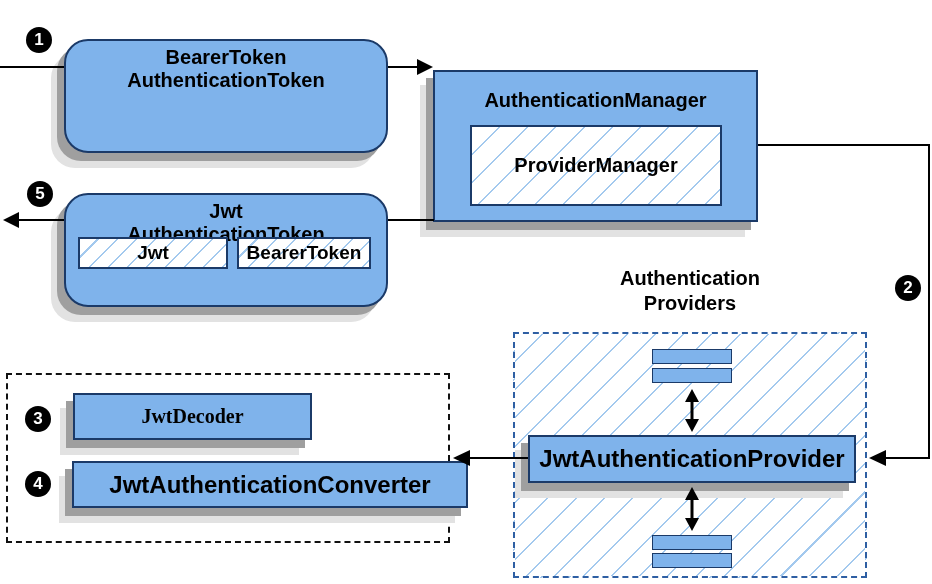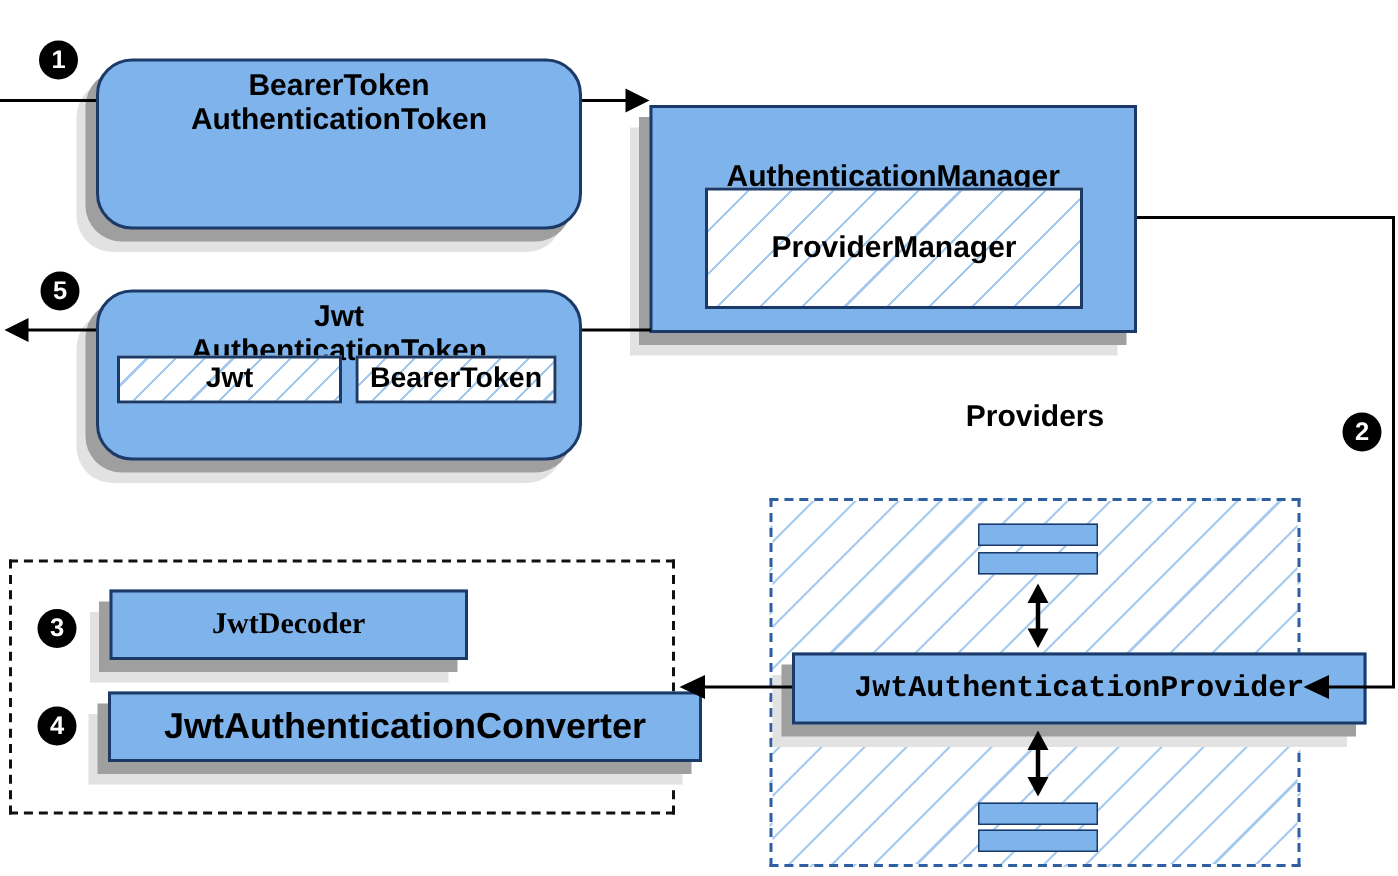--- a/index.html
+++ b/index.html
@@ -22,21 +22,21 @@
   
   .node{
     background:var(--box-fill);
     border:2px solid var(--box-border);
     box-shadow:-7px 8px 0 var(--shadow-dark), -13px 15px 0 var(--shadow-light);
     color:#000;font-weight:bold;text-align:center;
     z-index:2;
   }
   .rounded{border-radius:24px;margin-top:35px;}
   .node .title{font-size:20px;line-height:23px;padding-top:5px;}
-  .node .title-one{font-size:20px;line-height:23px;padding-top:35px;}
+  .node .title-one{font-size:20px;line-height:23px;padding-top:17px;}
 
   
   .hatch-sm{
     background-color:#ffffff;
     background-image:repeating-linear-gradient(135deg, transparent 0 12px, var(--hatch) 12px 13.5px);
   }
   .hatch-lg{
     background-color:#ffffff;
     background-image:repeating-linear-gradient(135deg, transparent 0 18.5px, var(--hatch) 18.5px 20px);
   }
@@ -108,29 +108,30 @@
     </div>
   </div>
   <div class="abs inner hatch-sm" style="left:78px;top:237px;width:150px;height:32px;">
     <span>Jwt</span>
   </div>
   <div class="abs inner hatch-sm" style="left:237px;top:237px;width:134px;height:32px;">
     <span>BearerToken</span>
   </div>
 
   <div class="abs heading" style="left:513px;top:266px;width:354px;">
+    <div>Authentication</div>
     <div>Providers</div>
   </div>
 
   <div class="abs dash-blue hatch-lg" style="left:513px;top:332px;width:354px;height:246px;"></div>
 
   <div class="abs bar" style="left:652px;top:349px;width:80px;height:15px;"></div>
   <div class="abs bar" style="left:652px;top:368px;width:80px;height:15px;"></div>
 
-  <div class="abs node flexcenter" style="left:528px;top:435px;width:383px;height:48px;font-size:20px;font-family:Liberation Mono, monospace;">
+  <div class="abs node flexcenter" style="left:528px;top:435px;width:328px;height:48px;font-size:24px;">
     <span>JwtAuthenticationProvider</span>
   </div>
 
   <div class="abs bar" style="left:652px;top:535px;width:80px;height:15px;"></div>
   <div class="abs bar" style="left:652px;top:553px;width:80px;height:15px;"></div>
 
   <div class="abs dash-black" style="left:6px;top:373px;width:444px;height:170px;"></div>
 
   <div class="abs node flexcenter" style="left:73px;top:393px;width:239px;height:47px;font-size:20px;font-family:Liberation Serif, serif;">
     <span>JwtDecoder</span>

